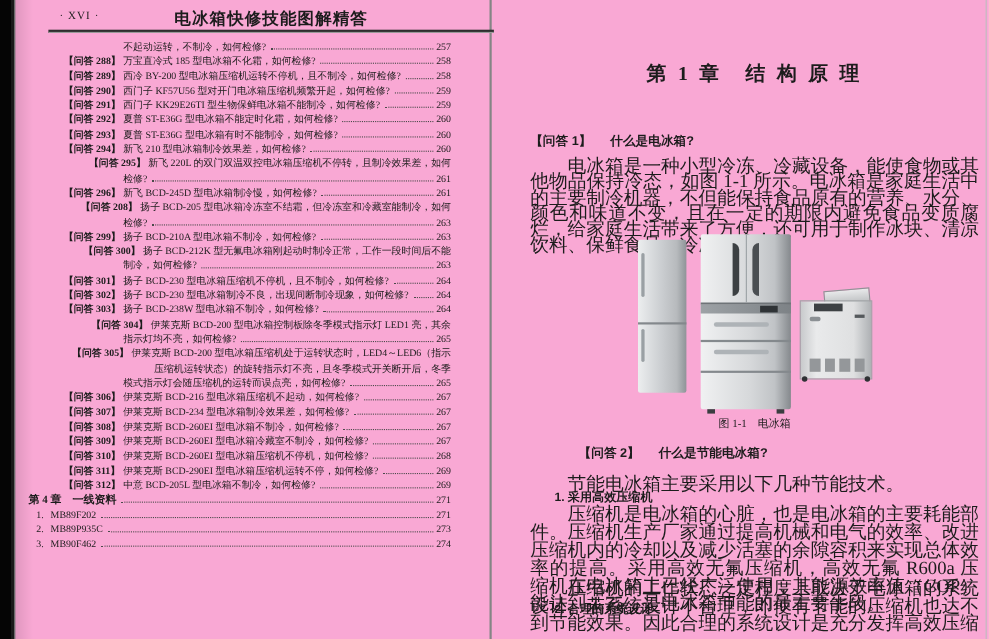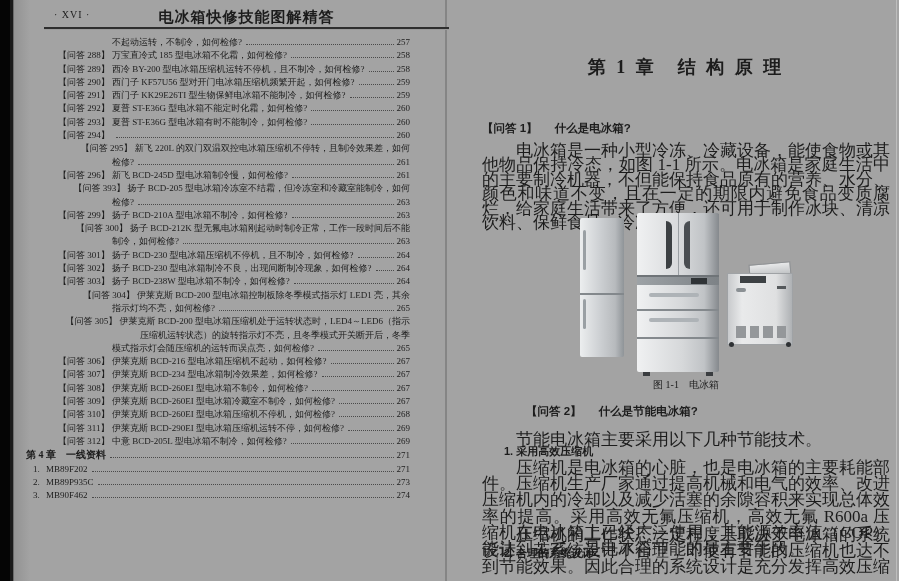--- a/index.html
+++ b/index.html
@@ -1,18 +1,18 @@
 <!DOCTYPE html>
 <html><head>
 <meta charset="utf-8">
 <style>
   html,body { margin:0; padding:0; background:#ffffff; }
   .sheet {
     position:relative; width:899px; height:581px; overflow:hidden;
-    background:#a3a3a3; color:#1c1c1c;
+    background:#f9a8d4; color:#1c1c1c;
     font-family:"Liberation Serif","DejaVu Serif",serif;
   }
   
   .spine { position:absolute; left:0; top:0; width:14px; height:581px;
            background:linear-gradient(90deg,#050505 0 10px,#1a1a1a 10px 13px,#6a6a6a 13px 14px); }
   .spine-shadow { position:absolute; left:14px; top:0; width:16px; height:581px;
            background:linear-gradient(90deg,rgba(0,0,0,0.10),rgba(0,0,0,0)); }
   .center-divider { position:absolute; left:445px; top:0; width:2px; height:581px; background:#858585; }
   .right-edge { position:absolute; left:896px; top:0; width:1px; height:581px; background:#bdbdbd; }
 
@@ -20,21 +20,21 @@
   .page-left { position:absolute; left:14px; top:0; width:431px; height:581px; }
   .lp-pageno { position:absolute; left:40px; top:9px; font-size:10px; letter-spacing:1px; }
   .lp-header-title { position:absolute; left:30px; top:8px; width:405px; text-align:center;
                      font-size:15px; font-weight:bold; letter-spacing:1px; }
   .lp-rule { position:absolute; left:30px; top:27px; width:405px; height:2px;
              background:#2e2e2e; border-bottom:1px solid #9a9a9a; }
 
   .toc { position:absolute; left:12px; top:36px; width:384px;
          font-size:9px; line-height:13.3px; }
   .toc-line { display:flex; align-items:baseline; width:100%;justify-content:flex-end; }
-  .toc-label { flex:none; width:54px; margin-left:32px; white-space:nowrap; }
+  .toc-label { flex:none; width:54px; margin-left:32px; white-space:nowrap;font-weight:bold; }
   .toc-text  { flex:none; white-space:nowrap; }
   .leader { flex:1 1 auto; min-width:6px; margin:0 3px 0 4px; height:0.72em;
             border-bottom:1.6px dotted #4a4a4a; }
   .toc-page { flex:none; }
   .toc-chapter .toc-text { font-weight:bold; font-size:10px; }
   .toc-item-num { flex:none; width:13px; margin-left:7px; }
 
   
   .page-right { position:absolute; left:447px; top:0; width:452px; height:581px; }
   .rp-chapter-title { position:absolute; left:35px; top:55px; width:408px; text-align:center;
@@ -160,20 +160,21 @@
           <div class="toc-line">
             <span class="toc-label">【问答 293】</span>
             <span class="toc-text">夏普 ST-E36G 型电冰箱有时不能制冷，如何检修?</span>
             <span class="leader"></span>
             <span class="toc-page">260</span>
           </div>
         </div>
         <div class="toc-entry">
           <div class="toc-line">
             <span class="toc-label">【问答 294】</span>
+            <span class="toc-text">新飞 210 型电冰箱制冷效果差，如何检修?</span>
             <span class="leader"></span>
             <span class="toc-page">260</span>
           </div>
         </div>
         <div class="toc-entry">
           <div class="toc-line">
             <span class="toc-label">【问答 295】</span>
             <span class="toc-text">新飞 220L 的双门双温双控电冰箱压缩机不停转，且制冷效果差，如何</span>
           </div>
           <div class="toc-line">
@@ -186,21 +187,21 @@
         <div class="toc-entry">
           <div class="toc-line">
             <span class="toc-label">【问答 296】</span>
             <span class="toc-text">新飞 BCD-245D 型电冰箱制冷慢，如何检修?</span>
             <span class="leader"></span>
             <span class="toc-page">261</span>
           </div>
         </div>
         <div class="toc-entry">
           <div class="toc-line">
-            <span class="toc-label">【问答 393】</span>
+            <span class="toc-label">【问答 208】</span>
             <span class="toc-text">扬子 BCD-205 型电冰箱冷冻室不结霜，但冷冻室和冷藏室能制冷，如何</span>
           </div>
           <div class="toc-line">
             <span class="toc-label"></span>
             <span class="toc-text">检修?</span>
             <span class="leader"></span>
             <span class="toc-page">263</span>
           </div>
         </div>
         <div class="toc-entry">

